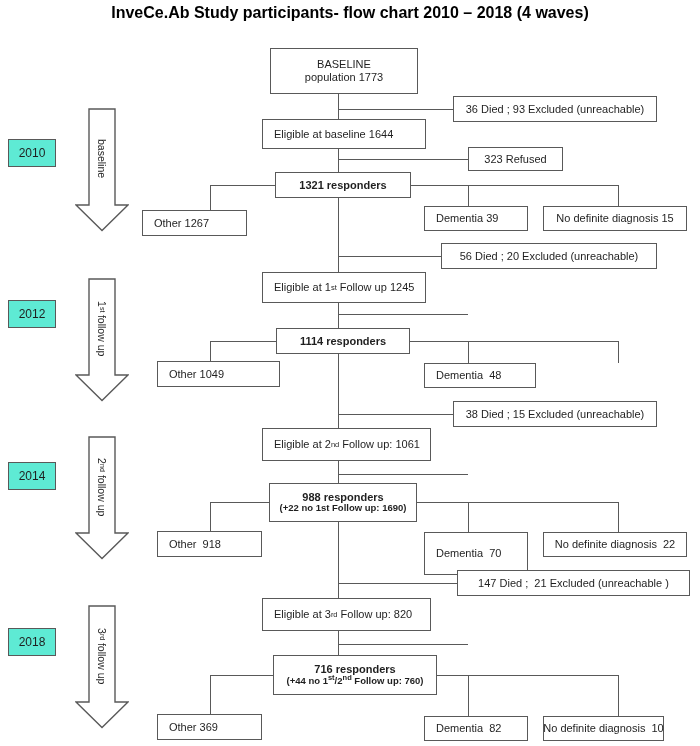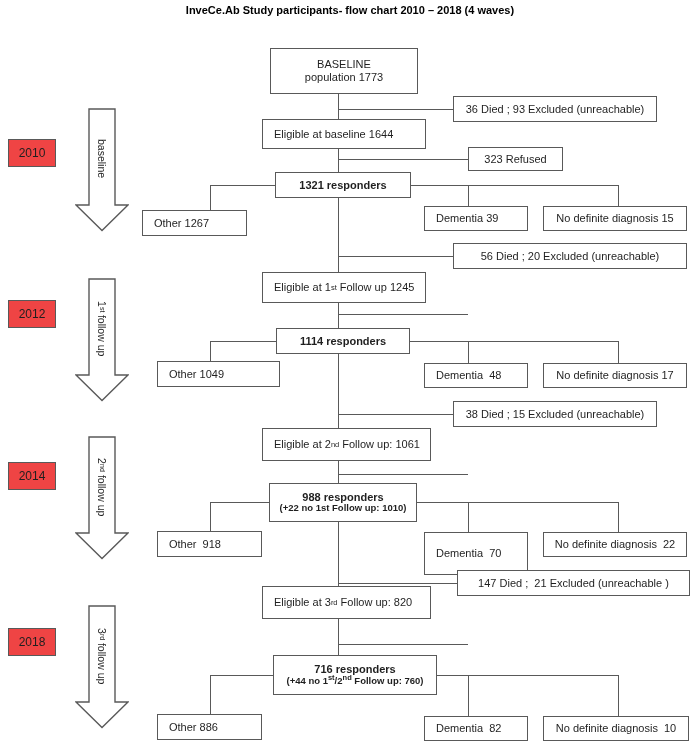--- a/index.html
+++ b/index.html
@@ -2,34 +2,34 @@
 <html style="--line: #595959; --text: #1f1f1f;"><head>
 <meta charset="utf-8">
 <style>
   html,body{margin:0;padding:0;background:#fff;}
   #canvas{
     position:relative;width:700px;height:746px;background:#fff;overflow:hidden;
     font-family:"Liberation Sans",sans-serif;color:var(--text,#1f1f1f);
   }
   .title{
     position:absolute;left:0;top:4px;width:700px;text-align:center;
-    font-size:11px;font-weight:bold;color:#000;white-space:pre;
+    font-size:16px;font-weight:bold;color:#000;white-space:pre;
   }
   .box{
     position:absolute;background:#fff;border:1.4px solid var(--line,#595959);
     box-sizing:border-box;font-size:11px;display:flex;align-items:center;
     justify-content:center;white-space:pre;line-height:1.15;
   }
   .box.leftal{justify-content:flex-start;padding-left:11px;}
   .box.col{flex-direction:column;}
   .box sup{font-size:7.5px;line-height:0;}
   .resp .r1{font-weight:bold;font-size:11px;}
   .resp .r2{font-weight:bold;font-size:9.5px;}
   .yearbox{
-    position:absolute;left:8px;width:48px;height:28px;background:#ef4444;
+    position:absolute;left:8px;width:48px;height:28px;background:#5eead4;
     border:1.4px solid var(--line,#595959);box-sizing:border-box;
     display:flex;align-items:center;justify-content:center;font-size:12px;
   }
   .hline{position:absolute;height:1.4px;background:var(--line,#595959);}
   .vline{position:absolute;width:1.4px;background:var(--line,#595959);}
   .arrow{position:absolute;left:75px;width:54px;height:124px;}
   .arrowlabel{
     position:absolute;left:89px;width:26px;height:94px;
     display:flex;align-items:center;justify-content:center;
     writing-mode:vertical-rl;font-size:10.5px;white-space:pre;
@@ -118,42 +118,41 @@
   <div class="box" style="left:453px;top:96px;width:204px;height:26px"><span>36 Died ; 93 Excluded (unreachable)</span></div>
   <div class="box leftal" style="left:262px;top:119px;width:164px;height:30px"><span>Eligible at baseline 1644</span><sup></sup><span></span></div>
   <div class="box" style="left:468px;top:147px;width:95px;height:24px"><span>323 Refused</span></div>
   <div class="box col resp" style="left:275px;top:172px;width:136px;height:26px">
     <div class="r1">1321 responders</div>
   </div>
   <div class="box leftal" style="left:142px;top:210px;width:105px;height:26px"><span>Other 1267</span></div>
   <div class="box leftal" style="left:424px;top:206px;width:104px;height:25px"><span>Dementia 39</span></div>
   <div class="box" style="left:543px;top:206px;width:144px;height:25px"><span>No definite diagnosis 15</span></div>
 
-  <div class="box" style="left:453px;top:243px;width:234px;height:26px"><span>56 Died ; 20 Excluded (unreachable)</span></div>
+  <div class="box" style="left:441px;top:243px;width:216px;height:26px"><span>56 Died ; 20 Excluded (unreachable)</span></div>
   <div class="box leftal" style="left:262px;top:272px;width:164px;height:31px"><span>Eligible at 1</span><sup>st</sup><span> Follow up 1245</span></div>
   <div class="box col resp" style="left:276px;top:328px;width:134px;height:26px">
     <div class="r1">1114 responders</div>
   </div>
   <div class="box leftal" style="left:157px;top:361px;width:123px;height:26px"><span>Other 1049</span></div>
-  <div class="box leftal" style="left:424px;top:363px;width:104px;height:25px"><span>Dementia  48</span></div>
-  <div class="box" style="left:543px;top:363px;width:144px;height:25px"><span>No definite diagnosis 17</span></div>
+  <div class="box leftal" style="left:424px;top:363px;width:112px;height:25px"><span>Dementia  48</span></div>
 
   <div class="box" style="left:453px;top:401px;width:204px;height:26px"><span>38 Died ; 15 Excluded (unreachable)</span></div>
   <div class="box leftal" style="left:262px;top:428px;width:169px;height:33px"><span>Eligible at 2</span><sup>nd</sup><span> Follow up: 1061</span></div>
   <div class="box col resp" style="left:269px;top:483px;width:148px;height:39px">
     <div class="r1">988 responders</div>
-    <div class="r2"><span>(+22 no 1st Follow up: 1010)</span></div>
+    <div class="r2"><span>(+22 no 1st Follow up: 1690)</span></div>
   </div>
   <div class="box leftal" style="left:157px;top:531px;width:105px;height:26px"><span>Other  918</span></div>
   <div class="box leftal" style="left:424px;top:532px;width:104px;height:43px"><span>Dementia  70</span></div>
   <div class="box" style="left:543px;top:532px;width:144px;height:25px"><span>No definite diagnosis  22</span></div>
 
   <div class="box" style="left:457px;top:570px;width:233px;height:26px"><span>147 Died ;  21 Excluded (unreachable )</span></div>
-  <div class="box leftal" style="left:262px;top:586px;width:169px;height:33px"><span>Eligible at 3</span><sup>rd</sup><span> Follow up: 820</span></div>
+  <div class="box leftal" style="left:262px;top:598px;width:169px;height:33px"><span>Eligible at 3</span><sup>rd</sup><span> Follow up: 820</span></div>
   <div class="box col resp" style="left:273px;top:655px;width:164px;height:40px">
     <div class="r1">716 responders</div>
     <div class="r2"><span>(+44 no 1</span><sup>st</sup><span>/2</span><sup>nd</sup><span> Follow up: 760)</span></div>
   </div>
-  <div class="box leftal" style="left:157px;top:714px;width:105px;height:26px"><span>Other 886</span></div>
+  <div class="box leftal" style="left:157px;top:714px;width:105px;height:26px"><span>Other 369</span></div>
   <div class="box leftal" style="left:424px;top:716px;width:104px;height:25px"><span>Dementia  82</span></div>
-  <div class="box" style="left:543px;top:716px;width:146px;height:25px"><span>No definite diagnosis  10</span></div>
+  <div class="box" style="left:543px;top:716px;width:121px;height:25px"><span>No definite diagnosis  10</span></div>
 
 </div>
 
 </body></html>

